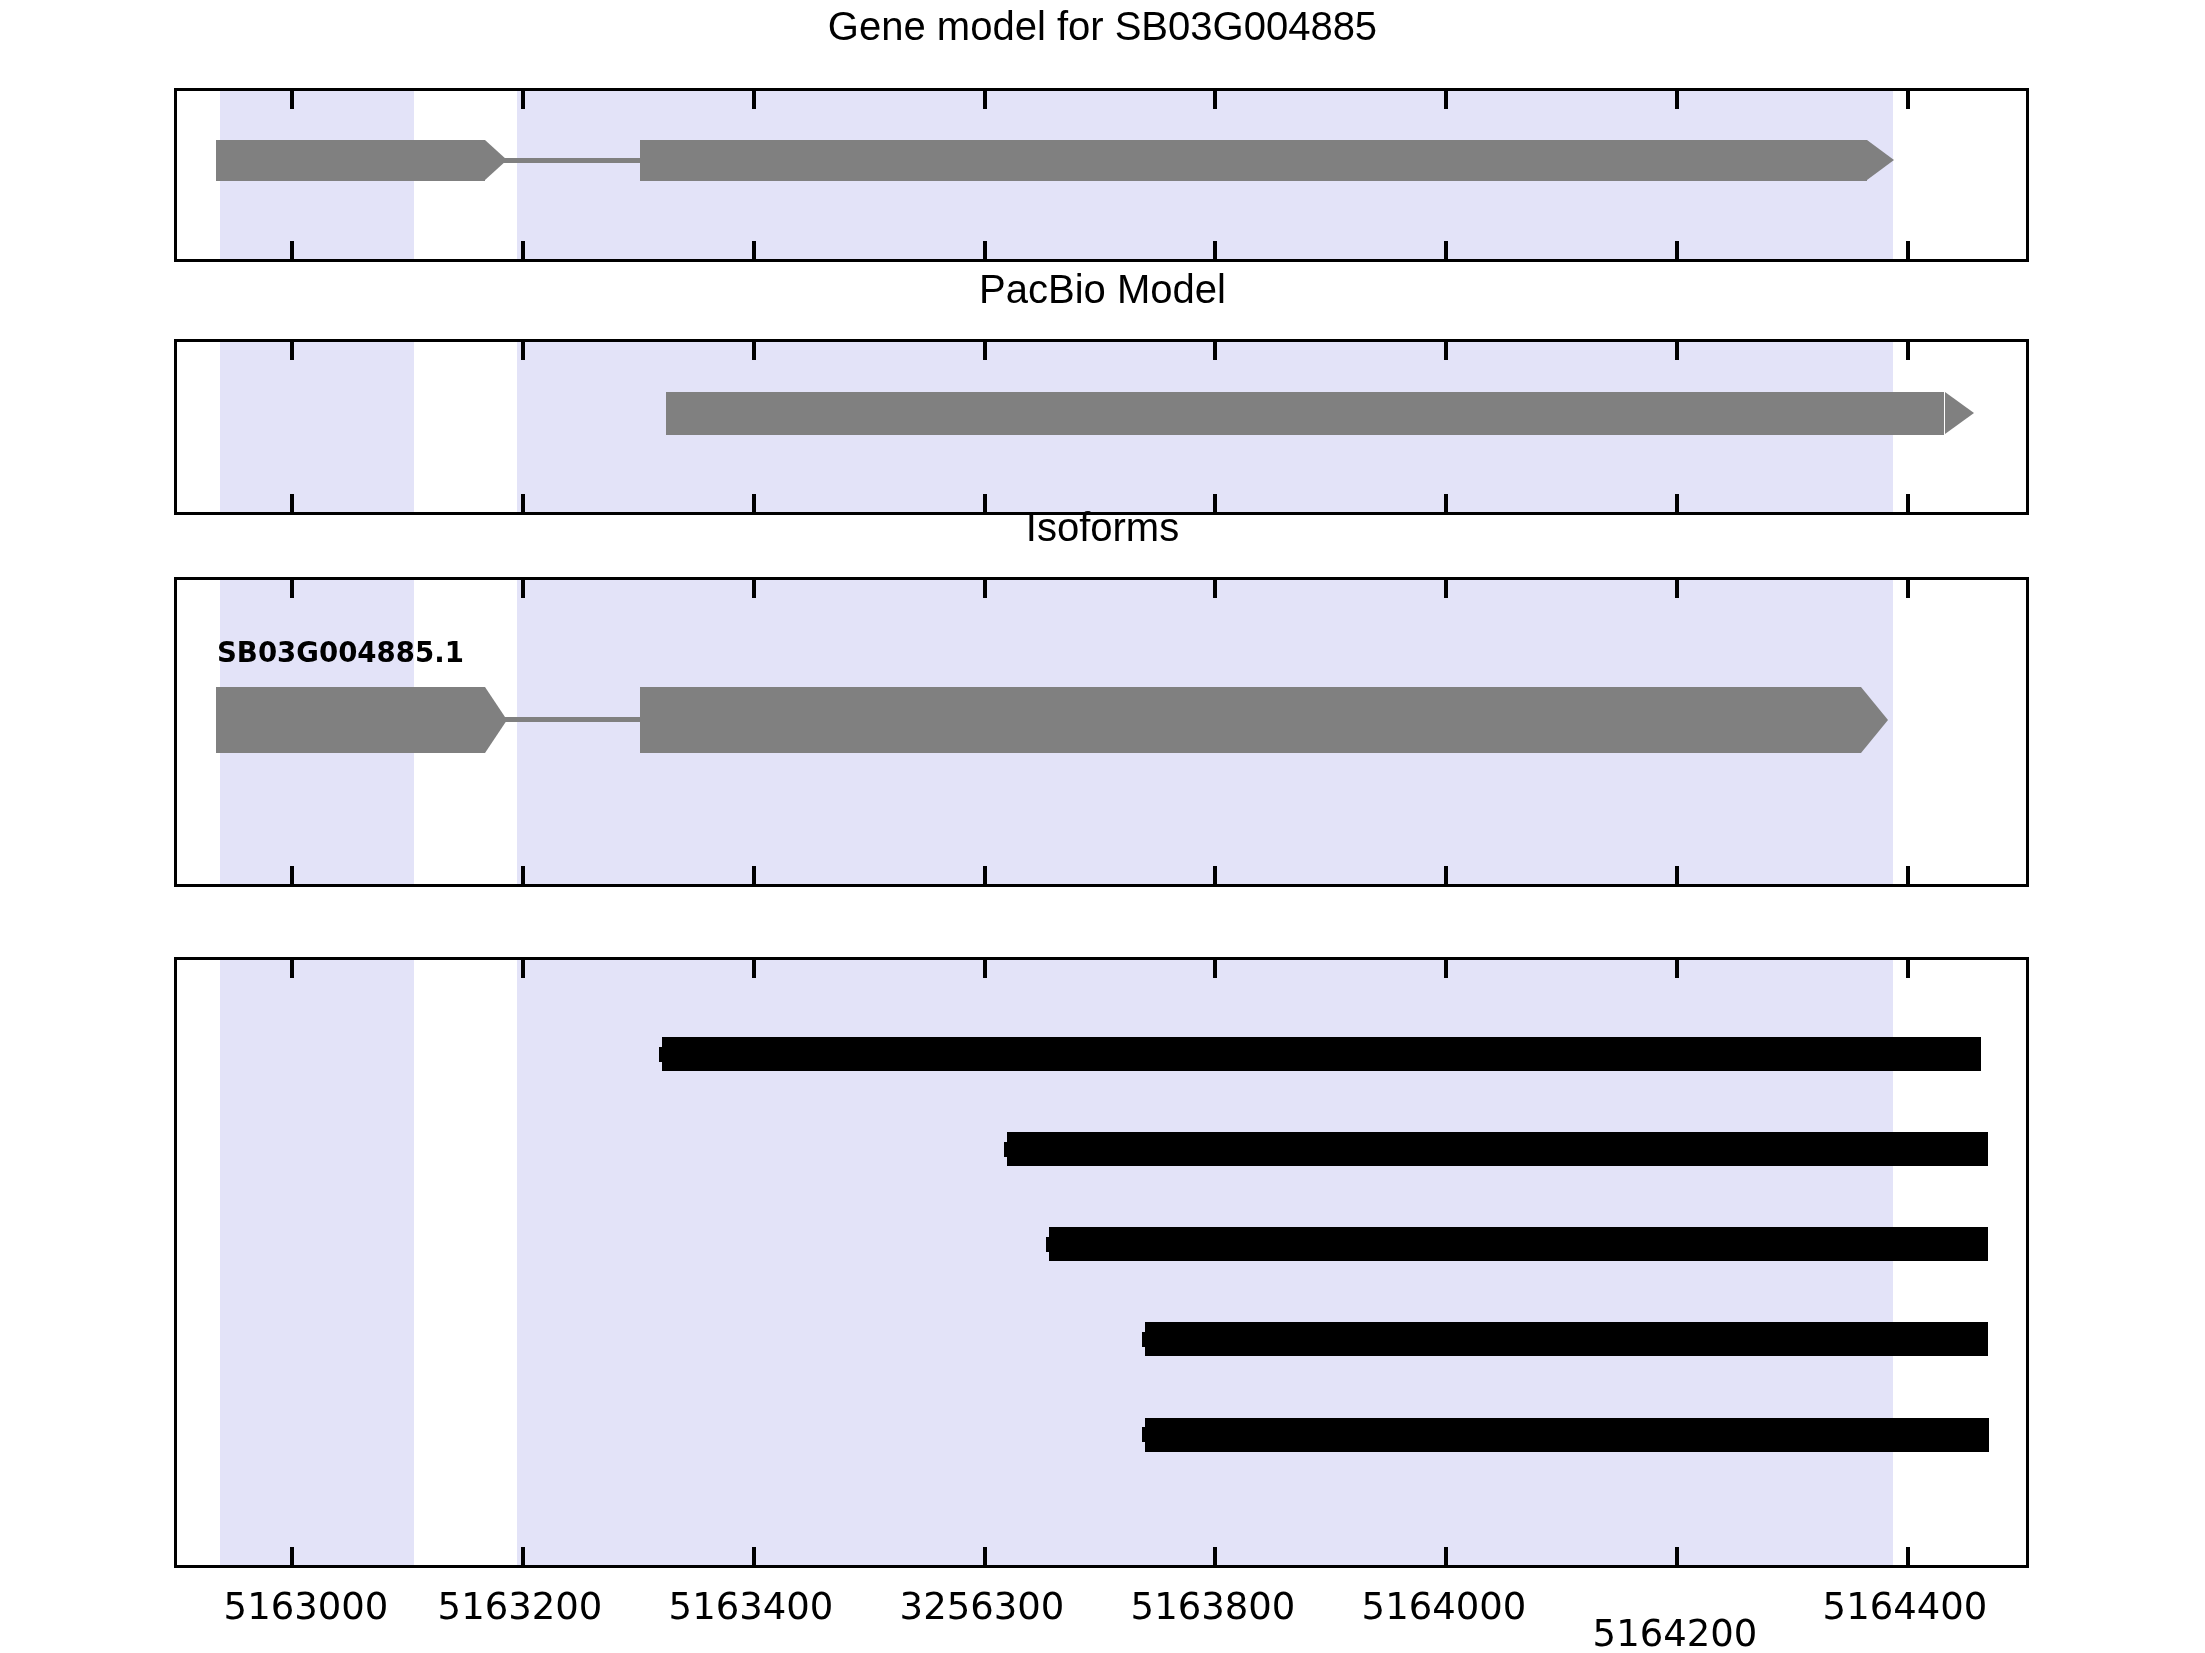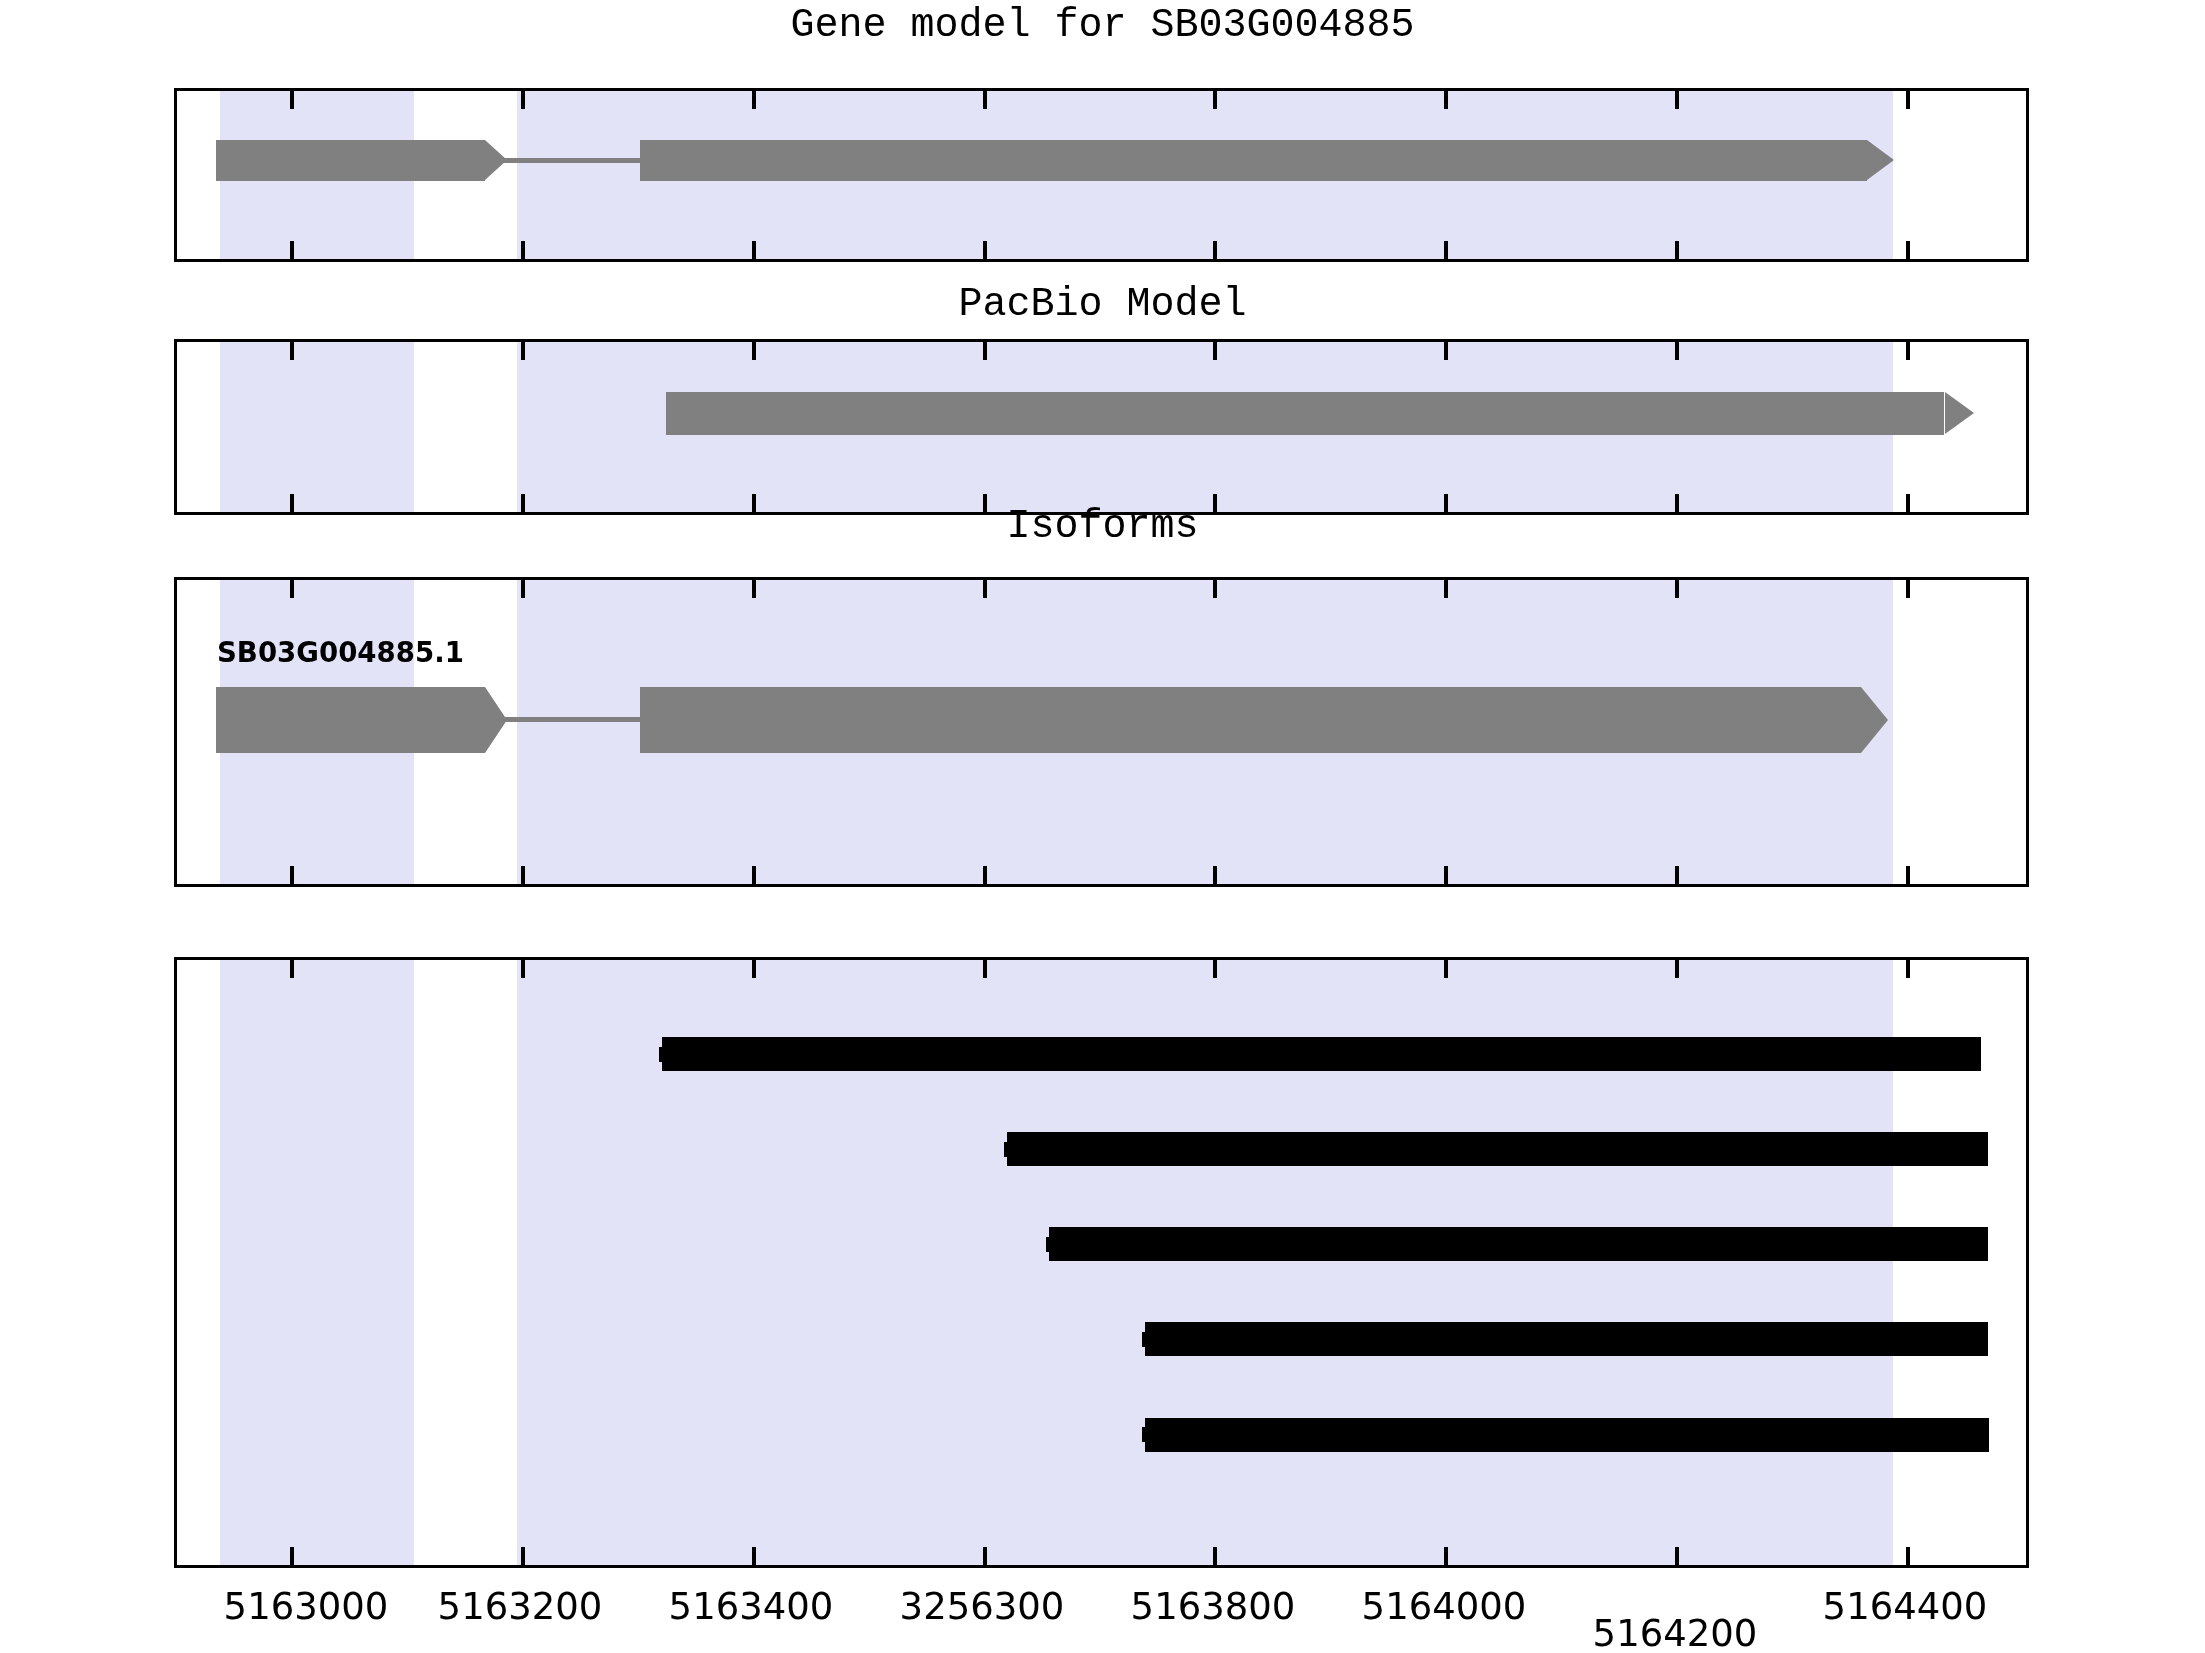--- a/index.html
+++ b/index.html
@@ -3,21 +3,21 @@
 <meta charset="utf-8">
 <style>
   html,body{margin:0;padding:0;background:#ffffff;}
   body{width:2205px;height:1654px;font-family:"DejaVu Sans","Liberation Sans",sans-serif;position:relative;overflow:hidden;}
 
   .fig{position:absolute;left:0;top:0;width:2205px;height:1654px;}
 
   
   .panel-title{
     position:absolute;width:100%;text-align:center;
-    font-size:40px;color:#000;font-family:Liberation Mono, monospace;
+    font-size:40px;color:#000;font-family:Liberation Sans, sans-serif;
     font-weight:400;line-height:1;white-space:nowrap;
   }
 
   
   .panel{position:absolute;box-sizing:border-box;border:3.4px solid #000;background:#ffffff;overflow:visible;}
   .plotinner{position:absolute;left:0;top:0;right:0;bottom:0;overflow:hidden;}
 
   
   .band{position:absolute;top:0;bottom:0;background:#e3e3f8;}
 
@@ -76,21 +76,21 @@
       <div class="tick-bot" style="left:1036px;"></div>
       <div class="tick-top" style="left:1267px;"></div>
       <div class="tick-bot" style="left:1267px;"></div>
       <div class="tick-top" style="left:1498px;"></div>
       <div class="tick-bot" style="left:1498px;"></div>
       <div class="tick-top" style="left:1729px;"></div>
       <div class="tick-bot" style="left:1729px;"></div>
     </div>
   </div>
 
-  <div class="panel-title" style="left:0;top:285px;">PacBio Model</div>
+  <div class="panel-title" style="left:0;top:269px;">PacBio Model</div>
 
   <div class="panel" style="left:174px;top:339px;width:1855px;height:176px;">
     <div class="plotinner">
       <div class="band" style="left:43px;width:194px;"></div>
       <div class="band" style="left:340px;width:1376px;"></div>
 
       <div class="featurebox" style="left:489px;top:50px;width:1278px;height:43px;"></div>
       <div class="arrowtip" style="left:1768px;top:50px;border-width:21.4px 0 21.4px 29px;"></div>
 
       <div class="tick-top" style="left:113px;"></div>

